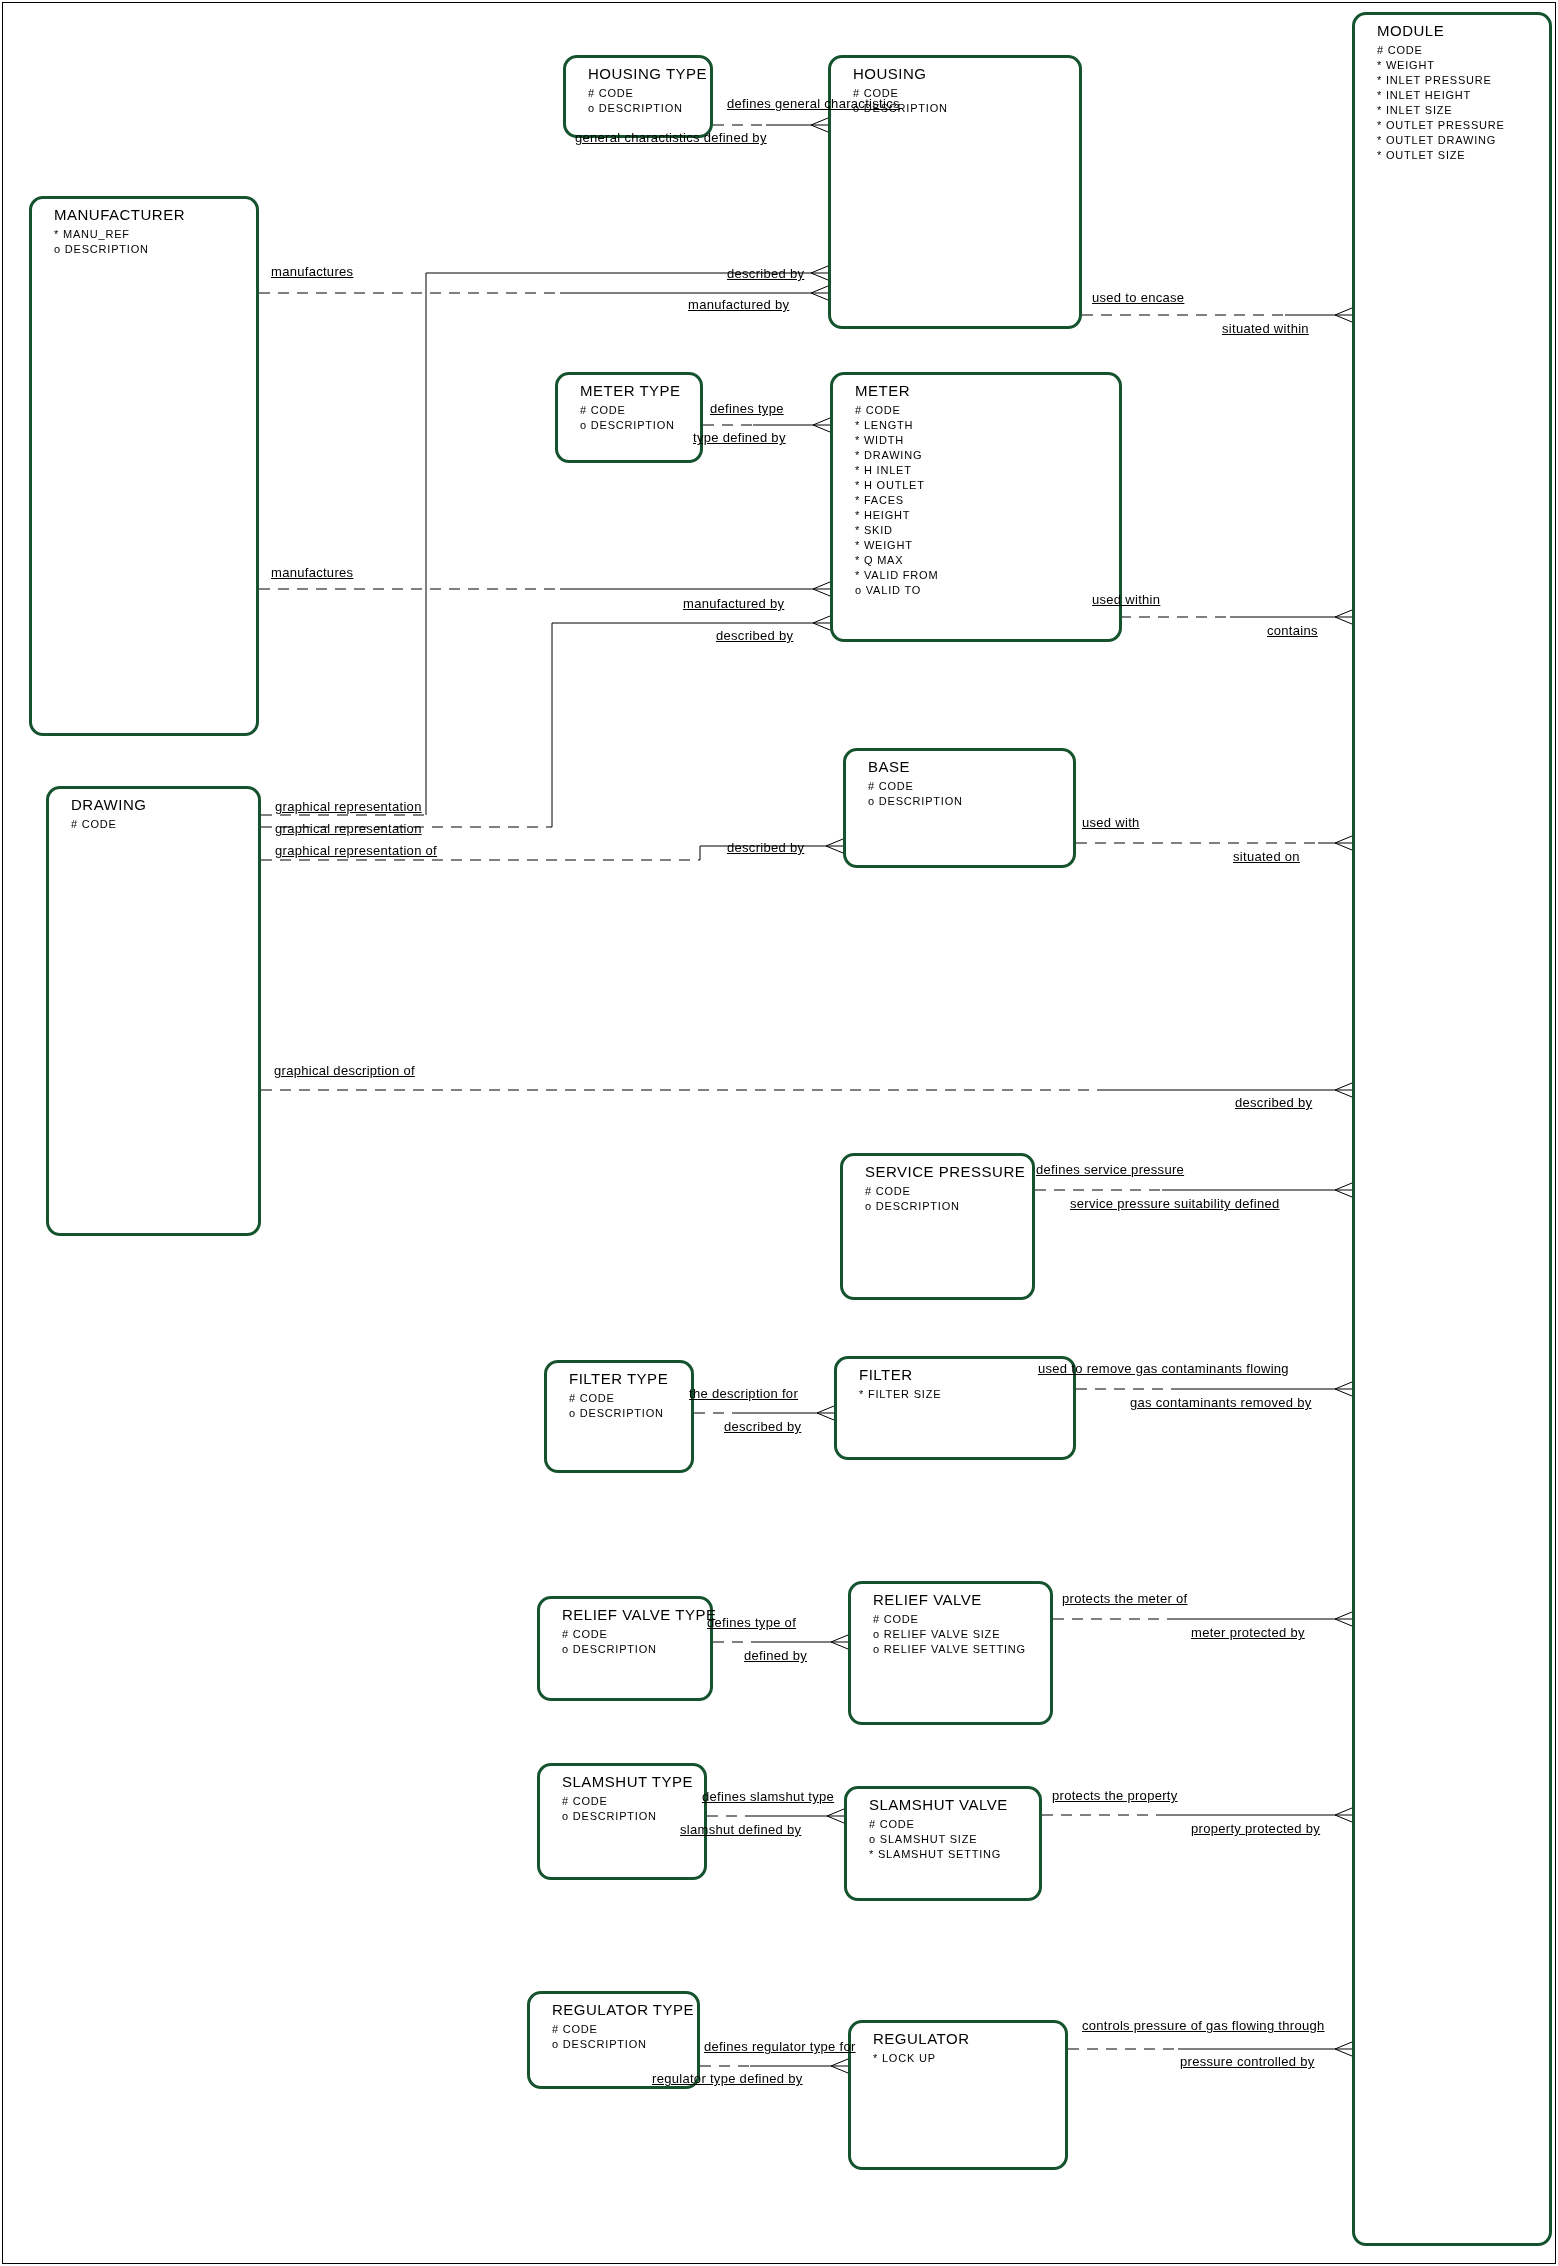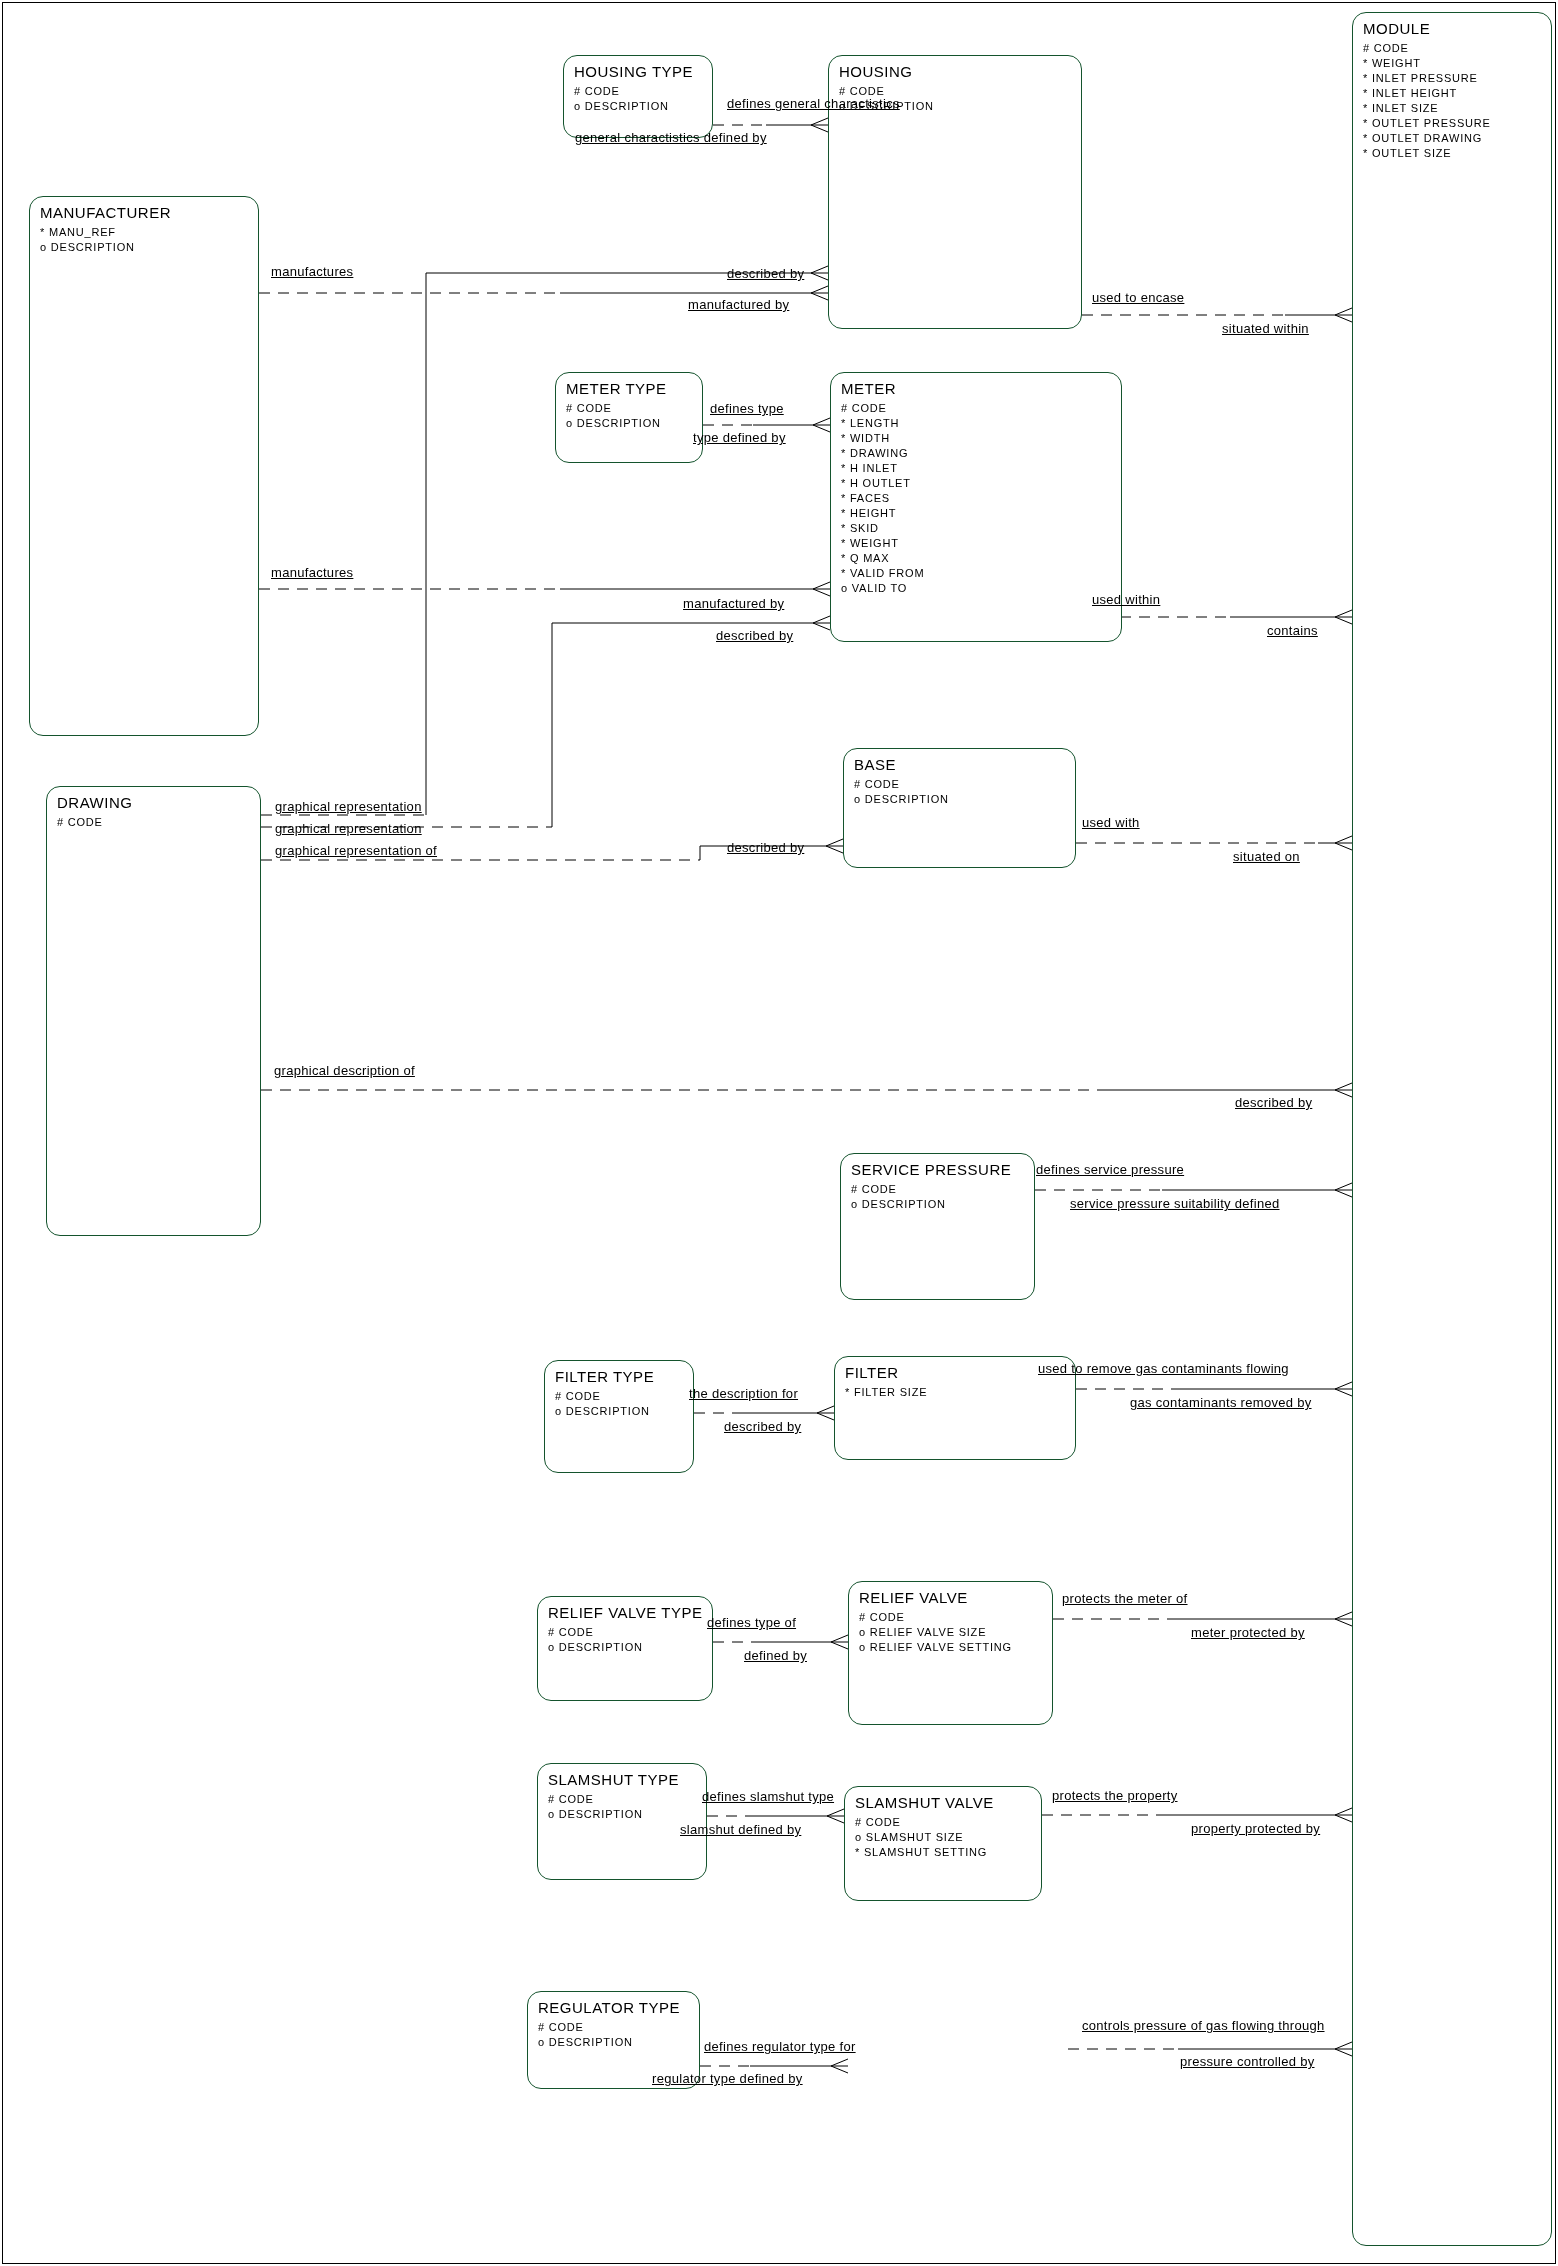--- a/index.html
+++ b/index.html
@@ -1,21 +1,21 @@
 <!DOCTYPE html>
 <html><head>
 <meta charset="utf-8">
 <style>
   html,body{margin:0;padding:0;background:#fff;}
   #page{position:relative;width:1558px;height:2266px;background:#ffffff;
         font-family:"Liberation Sans",sans-serif;color:#000;overflow:hidden;}
   .page-border{position:absolute;left:2px;top:2px;right:2px;bottom:2px;
         border:1px solid #000;pointer-events:none;}
-  .entity{position:absolute;background:#fff;border:1px solid #14532d;border-radius:14px;
-        padding:7px 10px;box-sizing:border-box;}
+  .entity{position:absolute;background:#fff;border:3px solid #14532d;border-radius:14px;
+        padding:7px 22px;box-sizing:border-box;}
   .entity .title{font-size:15px;letter-spacing:.5px;margin-bottom:4px;white-space:nowrap;}
   .entity .attr{font-size:11px;letter-spacing:.8px;line-height:15px;white-space:pre;}
   .rel-label{position:absolute;font-size:13px;letter-spacing:.3px;white-space:nowrap;text-decoration:underline;}
   svg.wires{position:absolute;left:0;top:0;width:1558px;height:2266px;pointer-events:none;}
   svg.wires path{stroke:#000;stroke-width:1;fill:none;}
   svg.wires path.d{stroke-dasharray:11 8;}
 </style>
 </head>
 <body>
 
@@ -211,20 +211,24 @@
     <div class="attr">o SLAMSHUT SIZE</div>
     <div class="attr">* SLAMSHUT SETTING</div>
   </div>
 
   <div class="entity" style="left:527px;top:1991px;width:173px;height:98px">
     <div class="title">REGULATOR TYPE</div>
     <div class="attr"># CODE</div>
     <div class="attr">o DESCRIPTION</div>
   </div>
 
+  <div class="entity" style="left:848px;top:2020px;width:220px;height:150px">
+    <div class="title">REGULATOR</div>
+    <div class="attr">* LOCK UP</div>
+  </div>
 
   <div class="rel-label" style="left:727px;top:96px">defines general charactistics</div>
   <div class="rel-label" style="left:575px;top:130px">general charactistics defined by</div>
 
   <div class="rel-label" style="left:271px;top:264px">manufactures</div>
   <div class="rel-label" style="left:688px;top:297px">manufactured by</div>
 
   <div class="rel-label" style="left:271px;top:565px">manufactures</div>
   <div class="rel-label" style="left:683px;top:596px">manufactured by</div>
 

